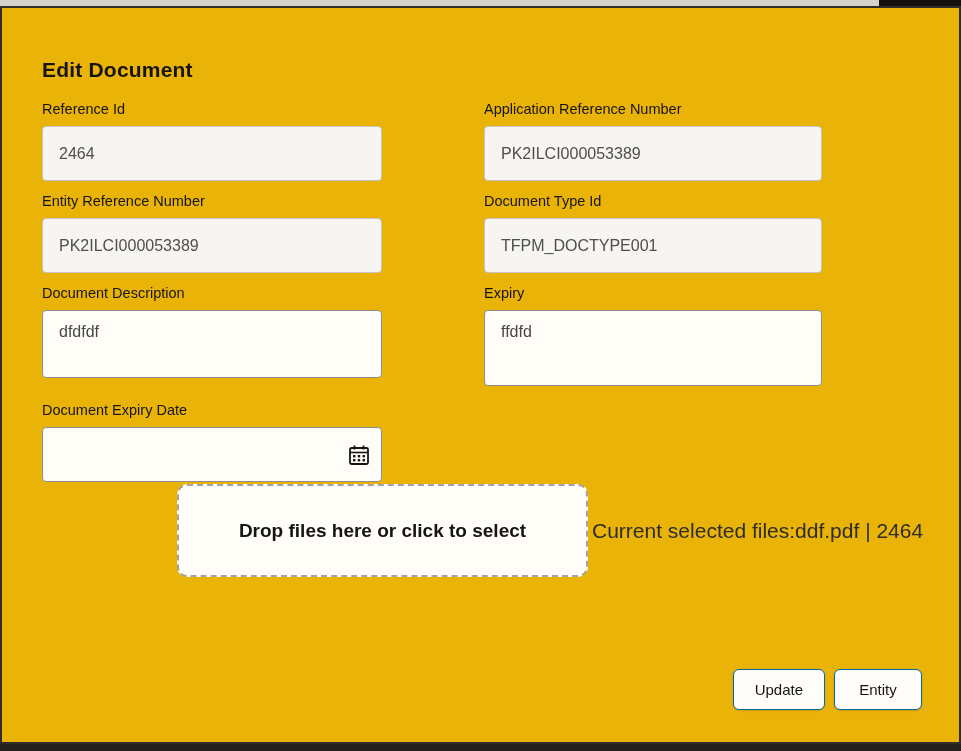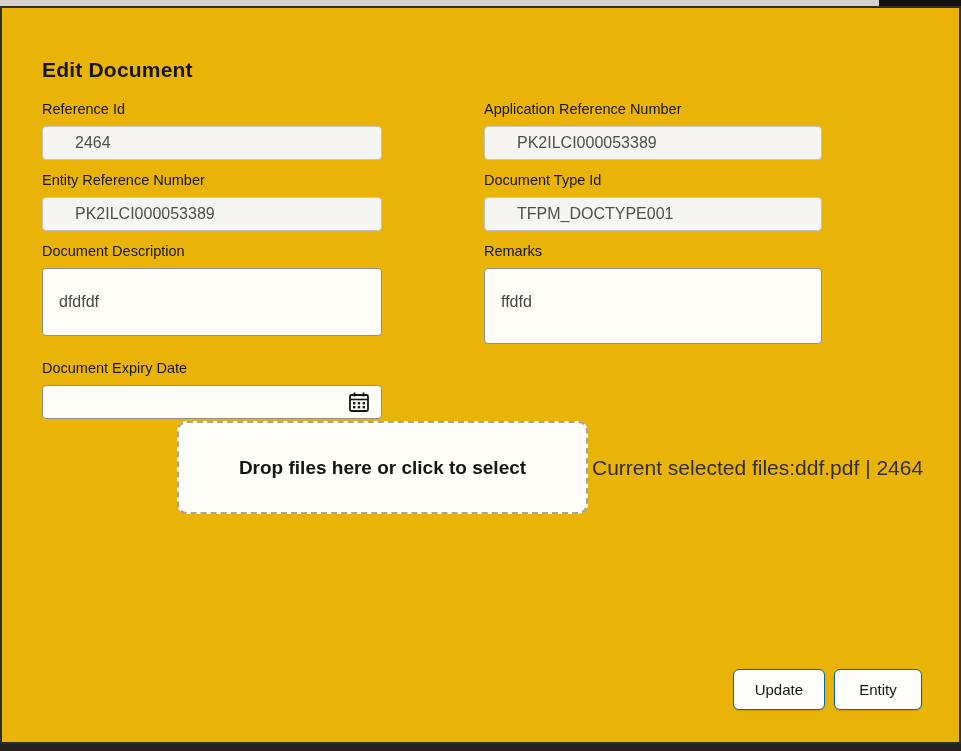--- a/index.html
+++ b/index.html
@@ -47,22 +47,22 @@
   .text-input, .text-area {
     width: 100%;
     font-family: "Liberation Sans", sans-serif;
     font-size: 16px;
     color: #484744;
     background: #fffdf8;
     border: 1px solid #8f8e8c;
     border-radius: 4px;
     outline: none;
   }
-  .text-input { height: 34px; padding: 0 32px; }
-  .text-area { height: 68px; padding: 23px 16px; resize: none; line-height: 1.3; }
+  .text-input { height: 55px; padding: 0 16px; }
+  .text-area { height: 68px; padding: 11px 16px; resize: none; line-height: 1.3; }
   .text-area.remarks { height: 76px; }
   .is-disabled .text-input, .is-disabled .text-area {
     background: #f6f5f2;
     border-color: #c6c4c1;
     color: #504e4b;
   }
   .date-wrap { position: relative; }
   .date-wrap .text-input { padding-right: 48px; }
   .cal-btn {
     position: absolute; right: 9px; top: 50%;
@@ -135,21 +135,21 @@
     <div class="field is-disabled">
       <span class="field-label">Document Type Id</span>
       <input class="text-input" type="text" disabled="" value="TFPM_DOCTYPE001" style="">
     </div>
     <div class="field">
       <span class="field-label">Document Description</span>
       <textarea class="text-area" style="">dfdfdf</textarea>
     </div>
 
     <div class="field">
-      <span class="field-label">Remarks</span>
+      <span class="field-label">Expiry</span>
       <textarea class="text-area remarks" style="">ffdfd</textarea>
     </div>
     <div class="field">
       <span class="field-label">Document Expiry Date</span>
       <div class="date-wrap">
         <input class="text-input" type="text" value="" style="">
         <button class="cal-btn">
           <span style="display:flex;">
             <svg width="22" height="22" viewBox="0 0 22 22" fill="none">
               <rect x="2" y="4" width="18" height="16" rx="1.5" stroke="#161513" stroke-width="1.8"></rect>

